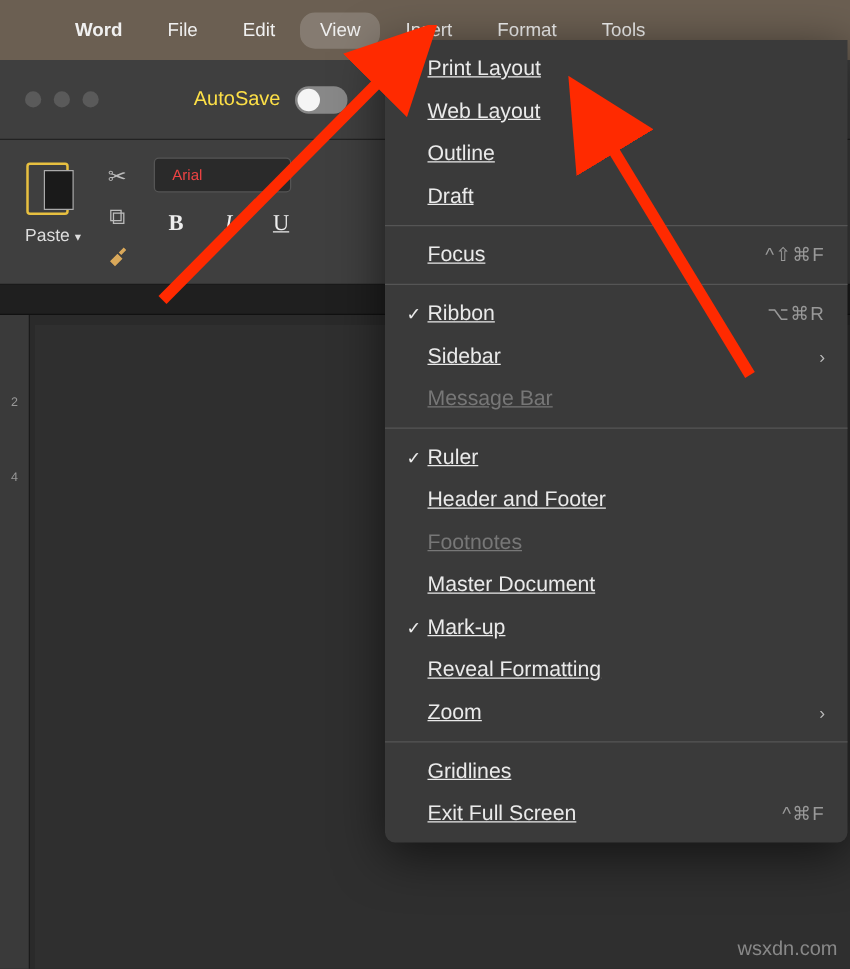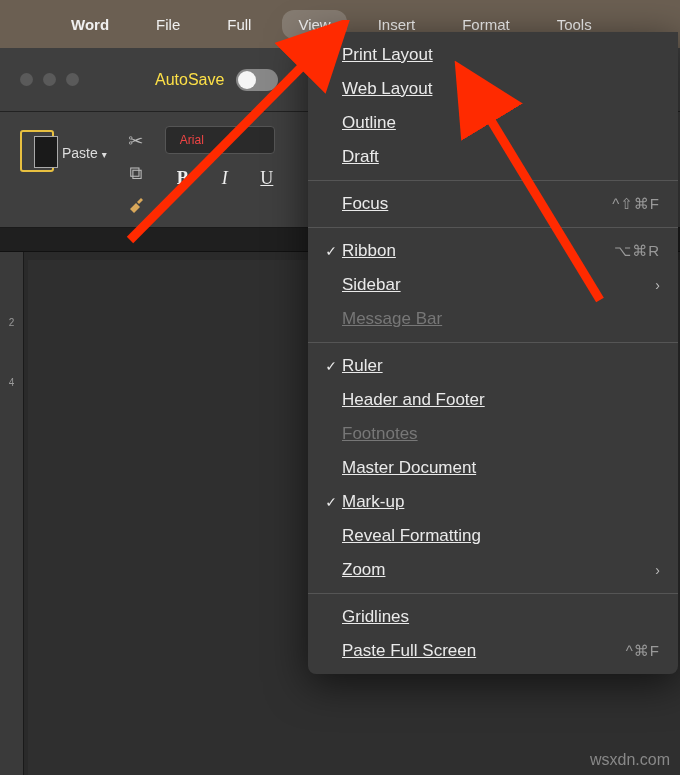--- a/index.html
+++ b/index.html
@@ -1,32 +1,32 @@
 <!DOCTYPE html>
 <html><head>
   <meta charset="utf-8">
   <style>
     * { margin: 0; padding: 0; box-sizing: border-box; font-family: -apple-system, BlinkMacSystemFont, "Segoe UI", sans-serif; }
     body { width: 680px; height: 775px; background: #2a2a2a; overflow: hidden; position: relative; }
     
-    .menubar { height: 48px; background: #6b5f52; display: flex; align-items: center; padding: 0 18px; gap: 15px; color: #f0f0f0; font-size: 15px; }
+    .menubar { height: 48px; background: #6b5f52; display: flex; align-items: center; padding: 0 18px; gap: 4px; color: #f0f0f0; font-size: 15px; }
     .apple-logo { font-size: 18px; margin-right: 22px; }
     .menubar-item { padding: 6px 16px; cursor: default; }
     .menubar-app { font-weight: 700; }
     .menubar-item.active { background: rgba(255,255,255,0.18); border-radius: 12px; }
     
     .toolbar { height: 64px; background: #3f3f3f; display: flex; align-items: center; padding: 0 20px; gap: 20px; border-bottom: 1px solid #222; }
     .traffic-lights { display: flex; gap: 10px; }
     .traffic-dot { width: 13px; height: 13px; border-radius: 50%; background: #5a5a5a; }
     .autosave-group { display: flex; align-items: center; gap: 12px; margin-left: 56px; color: #fde047; font-size: 16px; }
     .autosave-toggle { width: 42px; height: 22px; border-radius: 11px; background: #888; position: relative; }
     .autosave-knob { width: 18px; height: 18px; border-radius: 50%; background: #f5f5f5; position: absolute; top: 2px; left: 2px; }
     
     .ribbon { height: 116px; background: #3f3f3f; display: flex; align-items: flex-start; padding: 14px 20px; gap: 18px; border-bottom: 1px solid #1a1a1a; }
-    .paste-group { display: flex; flex-direction: row; align-items: center; color: #ddd; font-size: 14px; }
+    .paste-group { display: flex; flex-direction: column; align-items: center; color: #ddd; font-size: 14px; }
     .paste-icon { width: 42px; height: 48px; position: relative; margin-bottom: 6px; }
     .clipboard-back { position: absolute; width: 34px; height: 42px; border: 2px solid #e8c040; border-radius: 3px; top: 4px; left: 0; }
     .clipboard-front { position: absolute; width: 24px; height: 32px; background: #1a1a1a; border: 1px solid #aaa; top: 10px; left: 14px; }
     .dropdown-caret { font-size: 10px; margin-left: 4px; }
     
     .cut-paste-col { display: flex; flex-direction: column; gap: 10px; padding-top: 4px; }
     .tool-icon { width: 22px; height: 22px; color: #bbb; font-size: 18px; display: flex; align-items: center; justify-content: center; }
     
     .font-group { display: flex; flex-direction: column; gap: 14px; }
     .font-select { background: #2a2a2a; border: 1px solid #555; color: #ef4444; padding: 6px 14px; border-radius: 4px; font-size: 12px; width: 110px; }
@@ -68,21 +68,21 @@
     
     .watermark { position: absolute; bottom: 6px; right: 10px; color: #888; font-size: 16px; z-index: 50; }
   </style>
 </head>
 <body>
 
 <div class="menubar">
   <span class="apple-logo"></span>
   <span class="menubar-item menubar-app">Word</span>
   <span class="menubar-item">File</span>
-  <span class="menubar-item">Full</span>
+  <span class="menubar-item">Edit</span>
   <span class="menubar-item active">View</span>
   <span class="menubar-item">Insert</span>
   <span class="menubar-item">Format</span>
   <span class="menubar-item">Tools</span>
 </div>
 
 <div class="toolbar">
   <div class="traffic-lights">
     <div class="traffic-dot"></div>
     <div class="traffic-dot"></div>
@@ -203,21 +203,21 @@
       <span class="menu-label">Zoom</span>
       <span class="menu-chevron">›</span>
     </div>
     <div class="menu-sep"></div>
     <div class="menu-item">
       <span class="menu-check"></span>
       <span class="menu-label">Gridlines</span>
     </div>
     <div class="menu-item">
       <span class="menu-check"></span>
-      <span class="menu-label">Paste Full Screen</span>
+      <span class="menu-label">Exit Full Screen</span>
       <span class="menu-shortcut">^⌘F</span>
     </div>
   </div>
 
 <div class="arrow" style="top:20px; left:110px;">
   <svg width="260" height="240">
     <defs>
         <marker id="ah1" markerWidth="8" markerHeight="8" refX="6" refY="4" orient="auto">
           <polygon points="0 0, 8 4, 0 8" fill="#ff2a00"></polygon>
         </marker>

